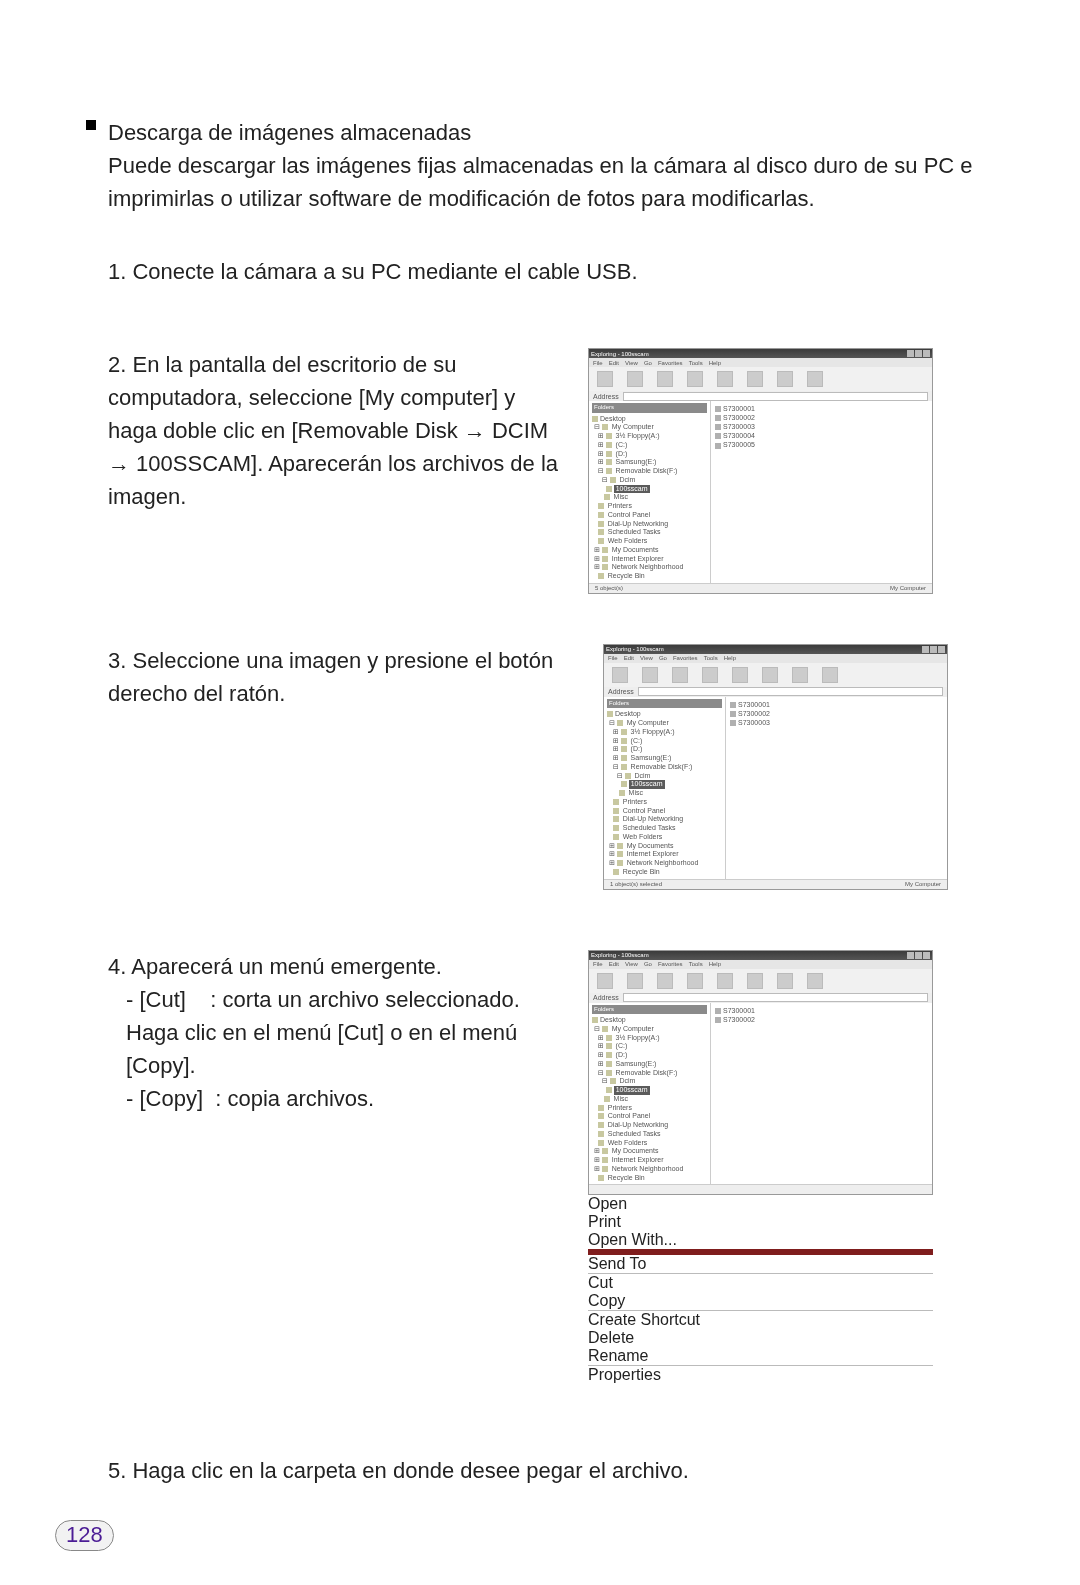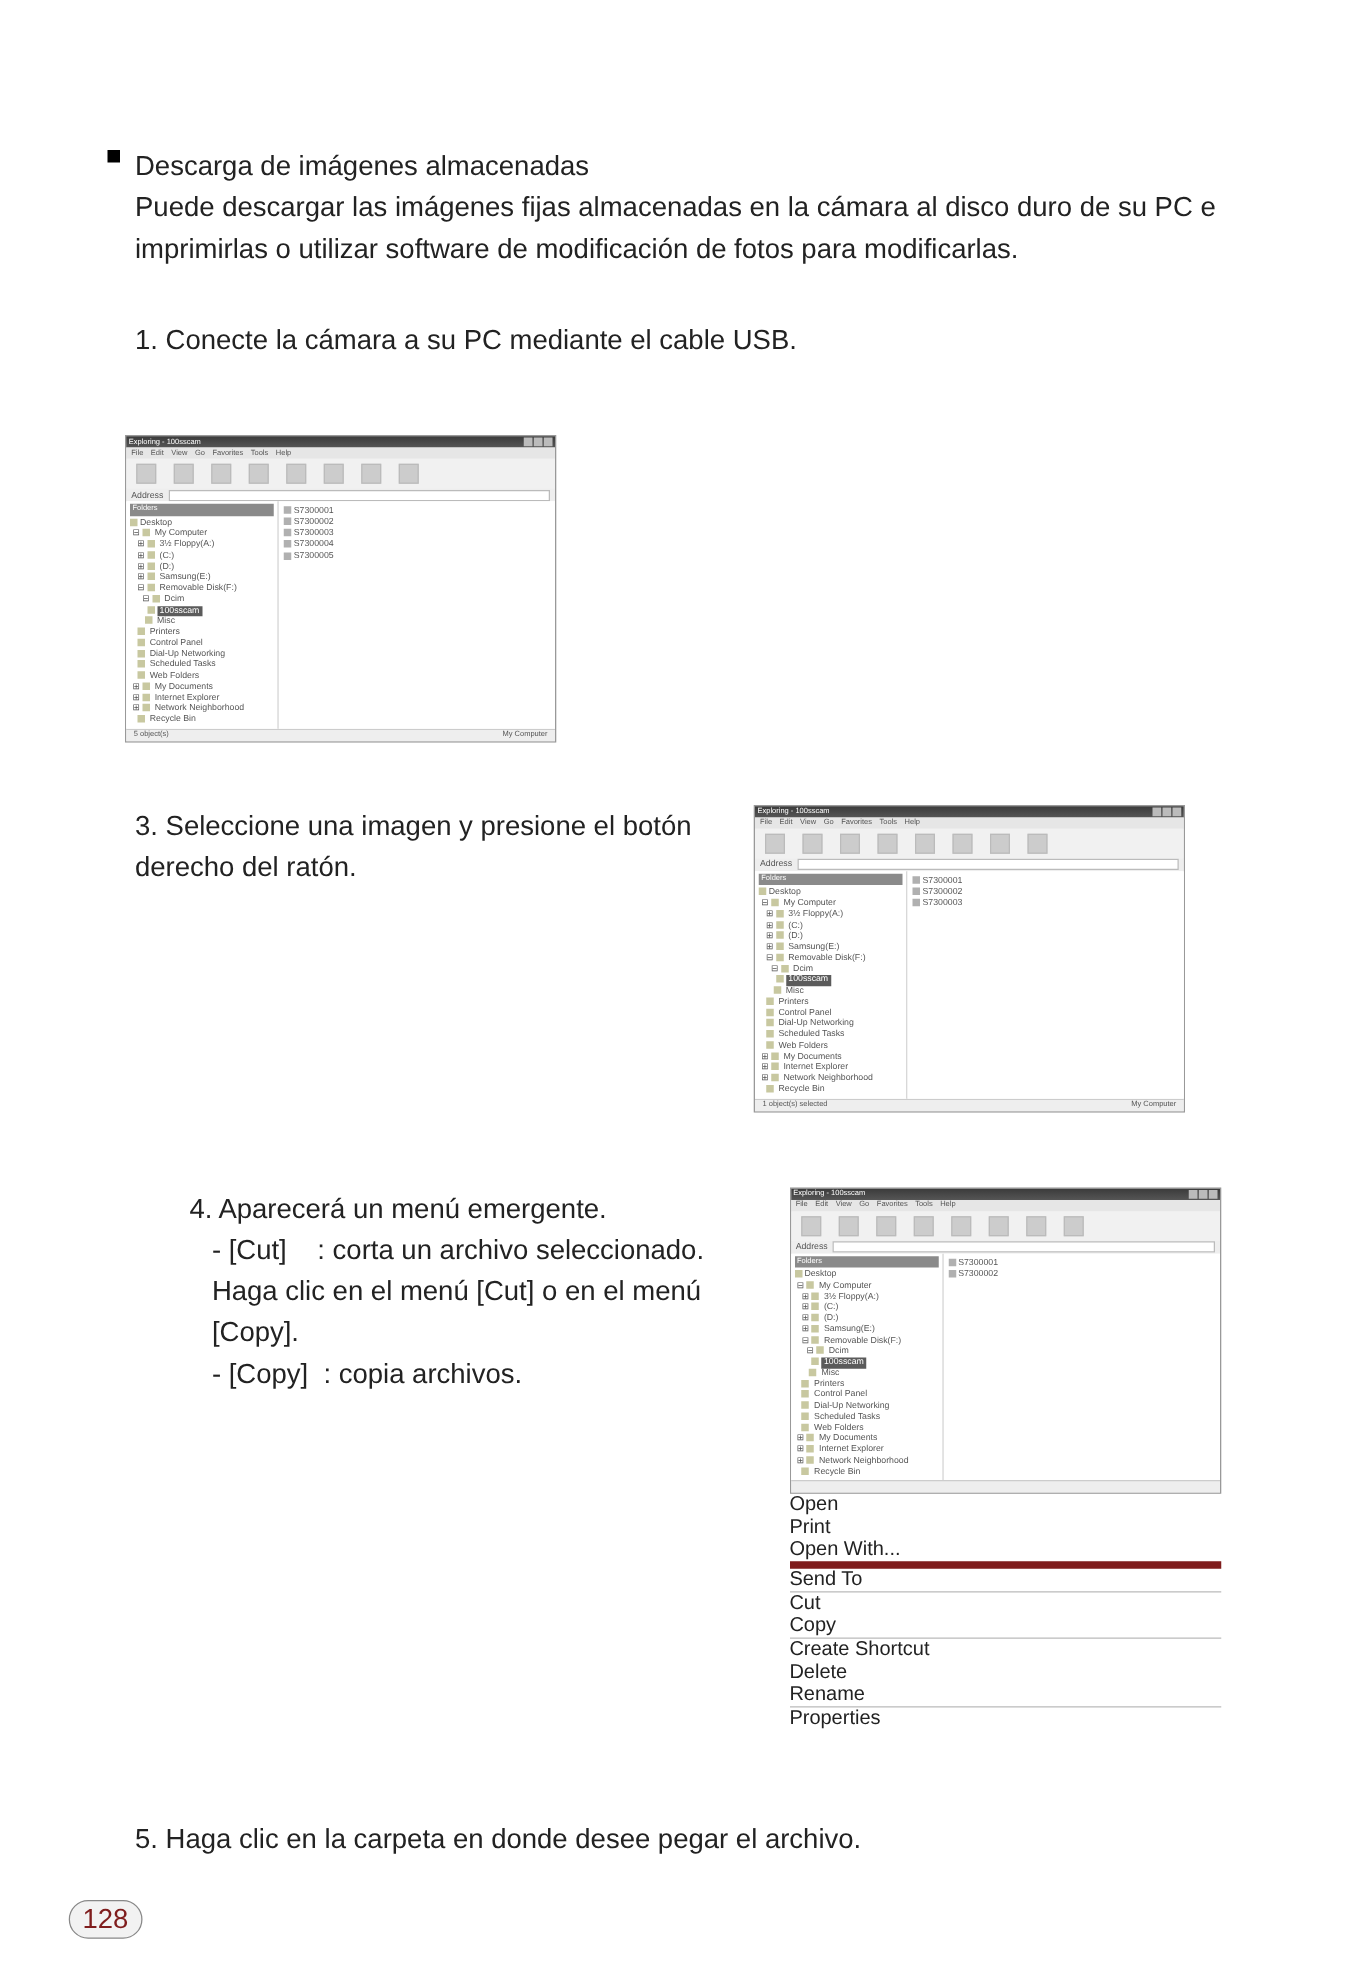--- a/index.html
+++ b/index.html
@@ -72,21 +72,21 @@
     padding-left: 28px;
   }
   .step-fig {
     flex: 0 0 auto;
     width: 345px;
     margin-left: 20px;
   }
   .step1 { margin-bottom: 60px; }
   .step2 .step-fig { margin-top: 0; }
   .step3 { margin-top: 40px; gap: 15px; }
-  .step4 { margin-top: 60px; justify-content: center; }
+  .step4 { margin-top: 60px; }
   .step5 { margin-top: 70px; }
 
   
   .fakewin {
     width: 345px;
     border: 1px solid #999;
     background: #ececec;
     font-size: 7px;
     color: #555;
     box-sizing: border-box;
@@ -155,21 +155,21 @@
     background:#eee;height:9px;display:flex;justify-content:space-between;
     padding:0 6px;font-size:6px;align-items:center;border-top:1px solid #ccc;
   }
   .fakewin-wrap{position:relative;}
 
   .pagenum {
     position: absolute;
     left: 55px;
     bottom: 34px;
     font-size: 22px;
-    color: #7f1d1d;
+    color: #4c1d95;
   }
   .pagenum-pill {
     display:inline-block;
     border:1px solid #888;
     border-radius: 50px;
     padding: 1px 10px 2px;
     background:#f2f2f2;
   }
 </style>
 </head>
@@ -184,20 +184,21 @@
       <div class="desc">Puede descargar las imágenes fijas almacenadas en la cámara al disco duro de su PC e imprimirlas o utilizar software de modificación de fotos para modificarlas.</div>
     </div>
 
     <div class="steps">
 
       <div class="step step1">
         <div class="step-text">1. Conecte la cámara a su PC mediante el cable USB.</div>
       </div>
 
       <div class="step step2">
+        <div class="step-text" style="max-width:460px;">2. En la pantalla del escritorio de su computadora, seleccione [My computer] y haga doble clic en [Removable Disk → DCIM → 100SSCAM]. Aparecerán los archivos de la imagen.</div>
         <div class="step-fig">
           <div class="fakewin">
             <div class="titlebar">
                 <span>Exploring - 100sscam</span>
                 <span class="winbtns">
                   <i></i>
                   <i></i>
                   <i></i>
                 </span>
               </div>

